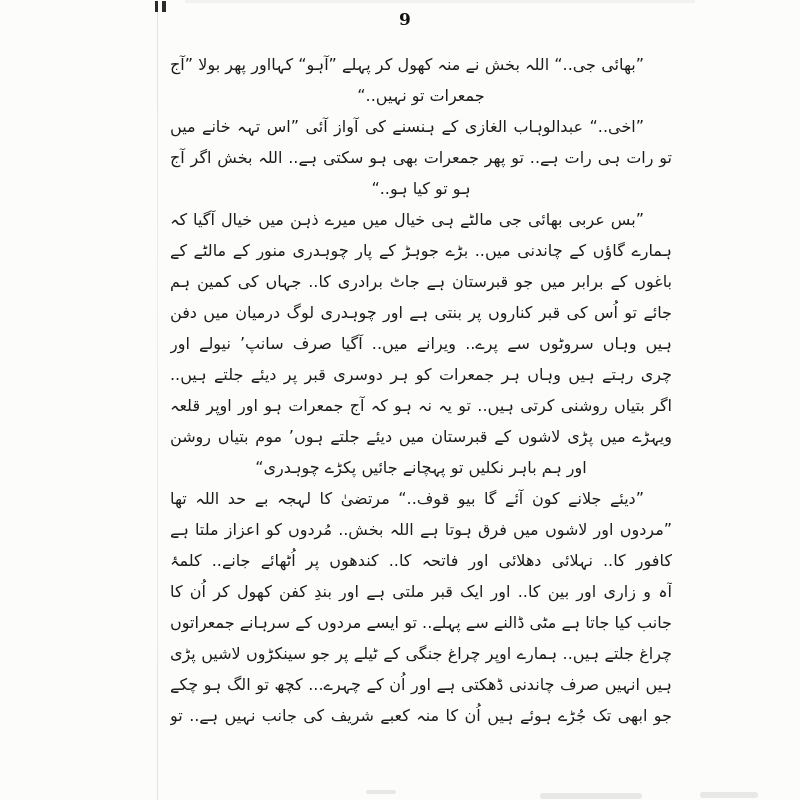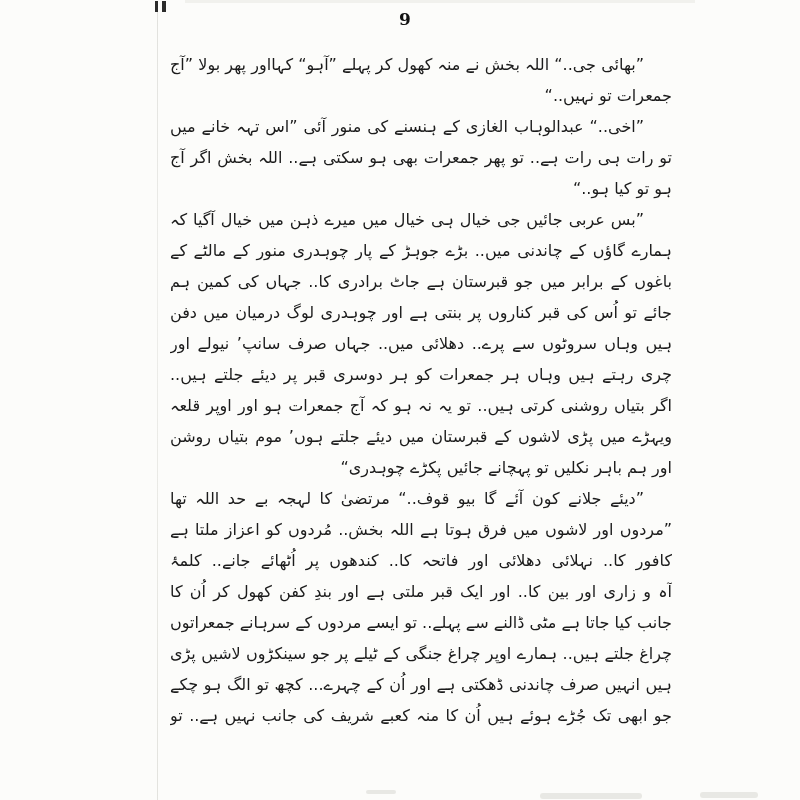--- a/index.html
+++ b/index.html
@@ -37,21 +37,21 @@
     font-weight: bold; font-size: 17px; color: #111;
   }
   .text-block {
     position: absolute; top: 49px; left: 170px; width: 502px;
     direction: rtl;
     color: #1b1b1b;
     font-size: 16px;
   }
   .line {
     height: 31px; line-height: 31px;
-    text-align: right;
+    text-align: center;
     overflow: hidden;
     white-space: nowrap;
   }
   .line.full {
     white-space: normal;
     text-align: justify;
     text-align-last: justify;
   }
   .line.indent { padding-right: 28px; }
   
@@ -67,28 +67,28 @@
 
   <div class="top-streak"></div>
   <div class="binding-mark"></div>
   <div class="crease"></div>
 
   <div class="page-number">9</div>
 
   <div class="text-block">
     <div class="line full indent">”بھائی جی..“ اللہ بخش نے منہ کھول کر پہلے ”آہو“ کہااور پھر بولا ”آج</div>
     <div class="line">جمعرات تو نہیں..“</div>
-    <div class="line full indent">”اخی..“ عبدالوہاب الغازی کے ہنسنے کی منور آئی ”اس تہہ خانے میں</div>
+    <div class="line full indent">”اخی..“ عبدالوہاب الغازی کے ہنسنے کی آواز آئی ”اس تہہ خانے میں</div>
     <div class="line full">تو رات ہی رات ہے.. تو پھر جمعرات بھی ہو سکتی ہے.. اللہ بخش اگر آج جمعرات</div>
     <div class="line">ہو تو کیا ہو..“</div>
-    <div class="line full indent">”بس عربی جائیں جی خیال ہی خیال میں میرے ذہن میں خیال آگیا کہ</div>
+    <div class="line full indent">”بس عربی بھائی جی مالٹے ہی خیال میں میرے ذہن میں خیال آگیا کہ</div>
     <div class="line full">ہمارے گاؤں کے چاندنی میں.. بڑے جوہڑ کے پار چوہدری منور کے مالٹے کے</div>
     <div class="line full">باغوں کے برابر میں جو قبرستان ہے جاٹ برادری کا.. جہاں کی کمین ہم جیسا</div>
     <div class="line full">جائے تو اُس کی قبر کناروں پر بنتی ہے اور چوہدری لوگ درمیان میں دفن ہوتے</div>
-    <div class="line full">ہیں وہاں سروٹوں سے پرے.. دھلائی میں.. جہاں صرف سانپ’ نیولے اور</div>
+    <div class="line full">ہیں وہاں سروٹوں سے پرے.. ویرانے میں.. آگیا صرف سانپ’ نیولے اور</div>
     <div class="line full">چری رہتے ہیں وہاں ہر جمعرات کو ہر دوسری قبر پر دیئے جلتے ہیں.. موم بتیاں اور</div>
     <div class="line full">اگر بتیاں روشنی کرتی ہیں.. تو یہ نہ ہو کہ آج جمعرات ہو اور اوپر قلعہ جنگی کے</div>
     <div class="line full">ویہڑے میں پڑی لاشوں کے قبرستان میں دیئے جلتے ہوں’ موم بتیاں روشن ہوں</div>
     <div class="line">اور ہم باہر نکلیں تو پہچانے جائیں پکڑے چوہدری“</div>
     <div class="line full indent">”دیئے جلانے کون آئے گا بیو قوف..“ مرتضیٰ کا لہجہ بے حد اللہ تھا</div>
     <div class="line full">”مردوں اور لاشوں میں فرق ہوتا ہے اللہ بخش.. مُردوں کو اعزاز ملتا ہے کفن اور</div>
     <div class="line full">کافور کا.. نہلائی دھلائی اور فاتحہ کا.. کندھوں پر اُٹھائے جانے.. کلمۂ شہادت..</div>
     <div class="line full">آہ و زاری اور بین کا.. اور ایک قبر ملتی ہے اور بندِ کفن کھول کر اُن کا چہرہ کعبے کی</div>
     <div class="line full">جانب کیا جاتا ہے مٹی ڈالنے سے پہلے.. تو ایسے مردوں کے سرہانے جمعراتوں کو</div>
     <div class="line full">چراغ جلتے ہیں.. ہمارے اوپر چراغ جنگی کے ٹیلے پر جو سینکڑوں لاشیں پڑی</div>

